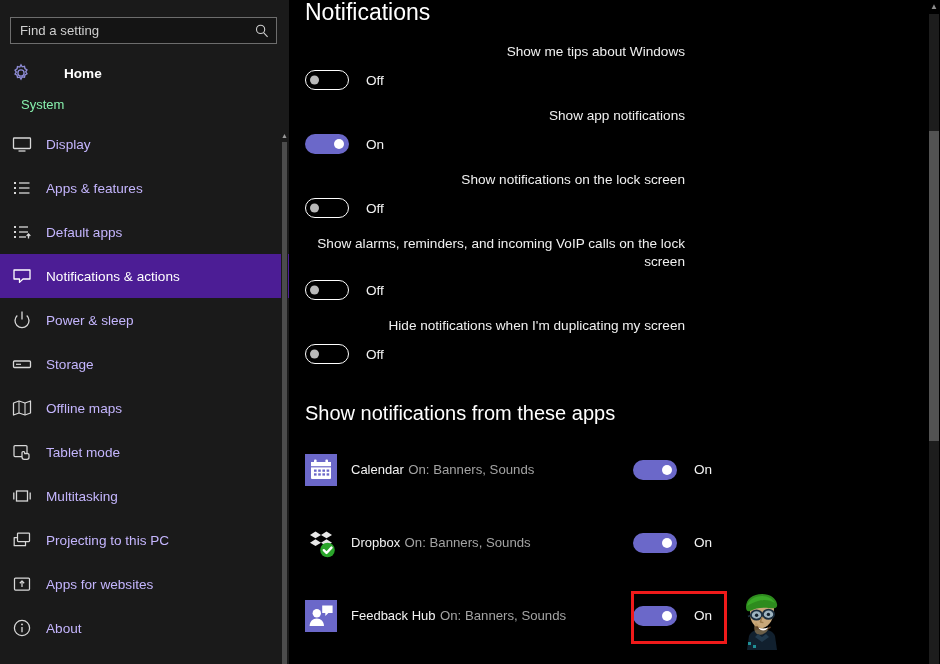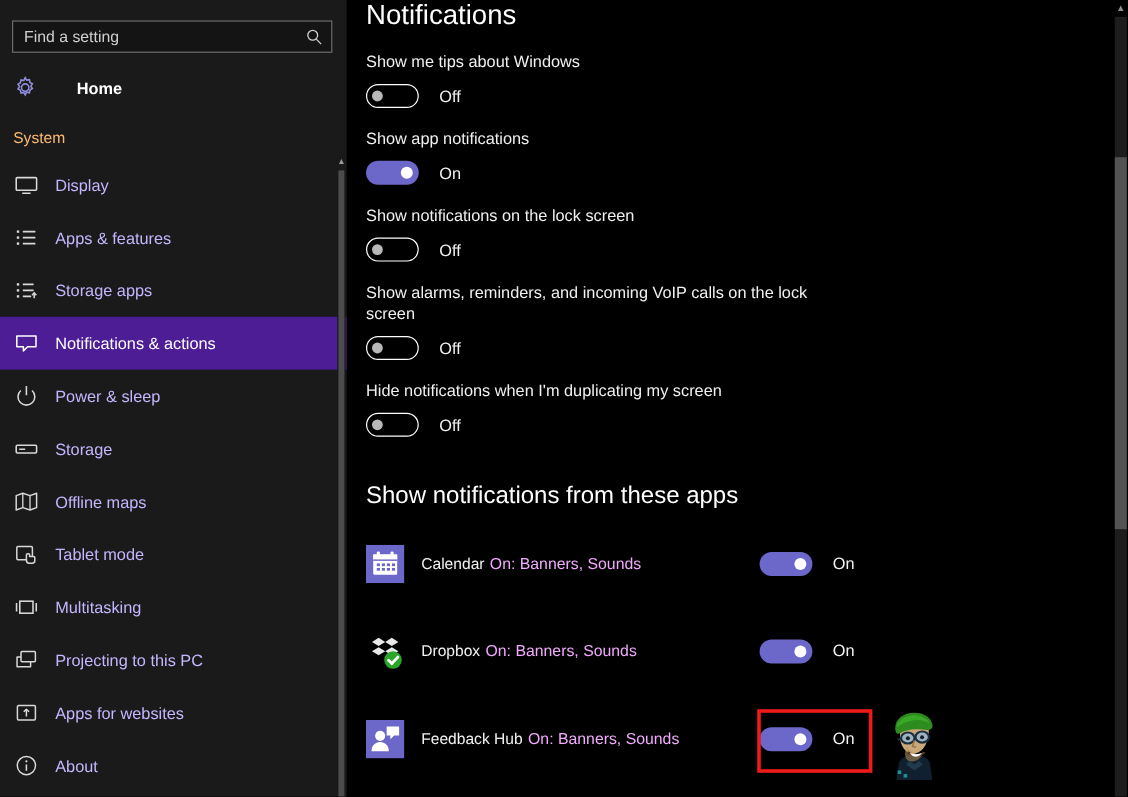--- a/index.html
+++ b/index.html
@@ -68,24 +68,24 @@
   .home-icon { width: 20px; height: 20px; display:block; flex:0 0 20px; }
   .home-label {
     margin-left: 13px;
     color: #ffffff;
     font-size: 13.6px;
     font-weight: bold;
     padding-left: 20px;
   }
 
   .group-title {
-    color: #fdba74;
+    color: #86efac;
     font-size: 13px;
-    padding-left: 11px;
-    margin-top: 18px;
+    padding-left: 21px;
+    margin-top: 8px;
     height: 18px;
     line-height: 18px;
   }
 
   .nav-list { margin-top: 8px; }
 
   .nav-item {
     display: flex;
     align-items: center;
     height: 44px;
@@ -153,20 +153,21 @@
     margin-top: -2px;
     margin-bottom: 0;
   }
 
   .setting-block { margin-top: 17px; }
   .setting-label {
     color: #f0f0f0;
     font-size: 13.6px;
     line-height: 18px;
     max-width: 380px;
+    text-align: right;
   }
 
   .toggle-row {
     display: flex;
     align-items: center;
     margin-top: 9px;
   }
 
   .switch {
     position: relative;
@@ -235,21 +236,21 @@
     margin-left: 14px;
     flex: 1 1 auto;
     min-width: 0;
   }
   .app-name {
     color: #f2f2f2;
     font-size: 13px;
     line-height: 18px;
   }
   .app-sub {
-    color: #f0abfc;
+    color: #a3a3a3;
     font-size: 13.2px;
     line-height: 18px;
     margin-top: 1px;
   }
   .app-toggle-wrap {
     position: absolute;
     left: 328px;
     top: 50%;
     transform: translateY(-50%);
     display: flex;
@@ -383,21 +384,21 @@
             </g>
             <g stroke="#d8d8d8" stroke-width="1.3">
               <line x1="8" y1="6" x2="17" y2="6"></line>
                 <line x1="8" y1="11" x2="17" y2="11"></line>
                 <line x1="8" y1="16" x2="15" y2="16"></line>
               <line x1="17.5" y1="13" x2="17.5" y2="17.5"></line>
               <path d="M15.7 15l1.8-2 1.8 2" fill="none"></path>
             </g>
           </svg>
         </span>
-        <span class="nav-label">Storage apps</span>
+        <span class="nav-label">Default apps</span>
       </div>
 
       <div class="nav-item selected">
         <span class="nav-ico">
           <svg viewBox="0 0 22 22" width="22" height="22">
             <path d="M3 5h16v9H12l-3.5 3.4V14H3z" fill="none" stroke="#ffffff" stroke-width="1.3" stroke-linejoin="round"></path>
           </svg>
         </span>
         <span class="nav-label">Notifications &amp; actions</span>
       </div>

